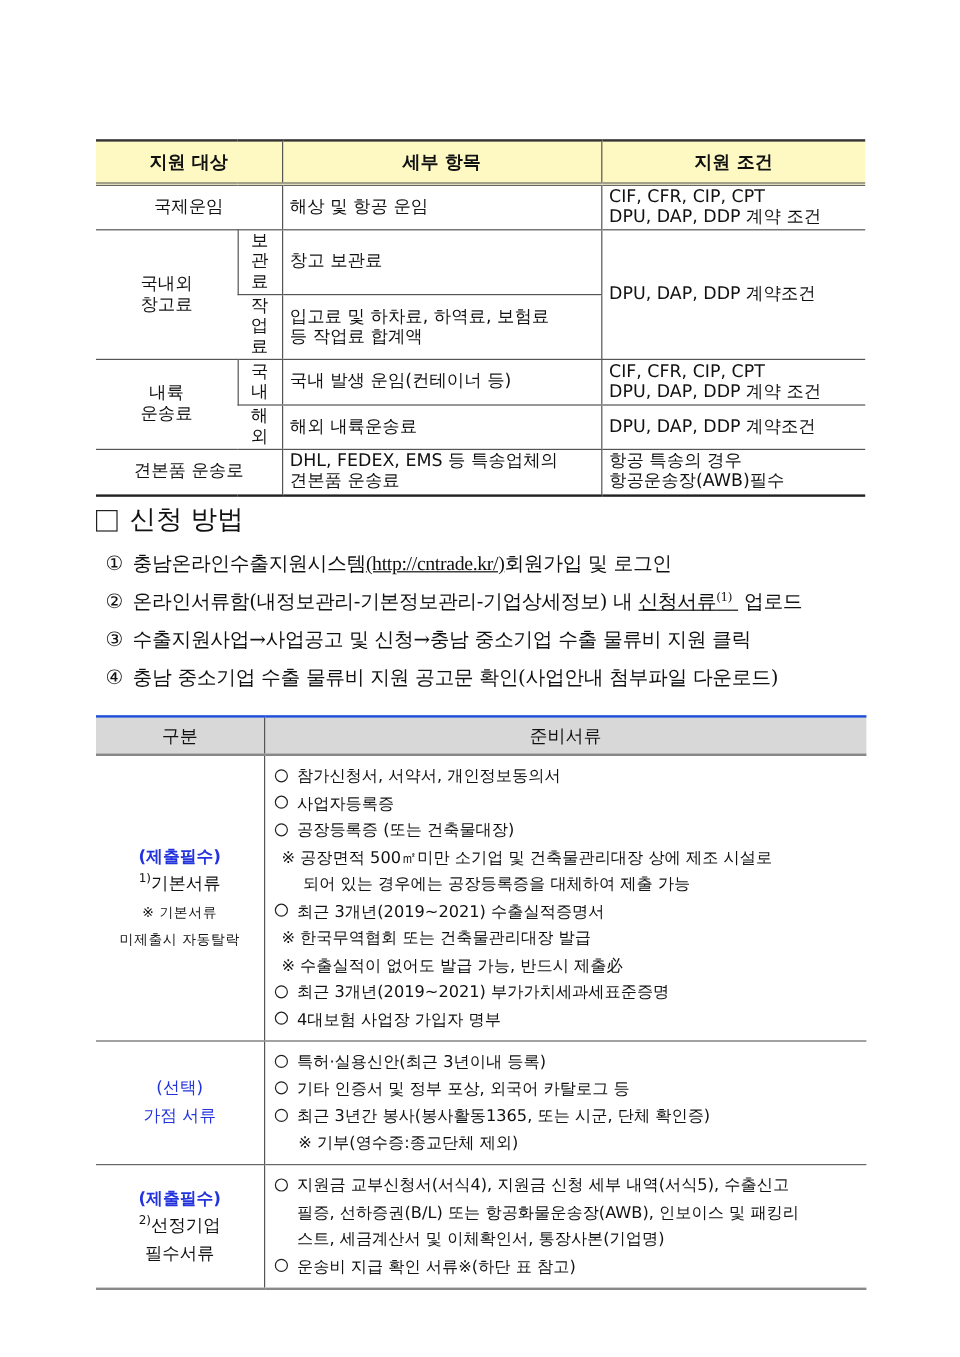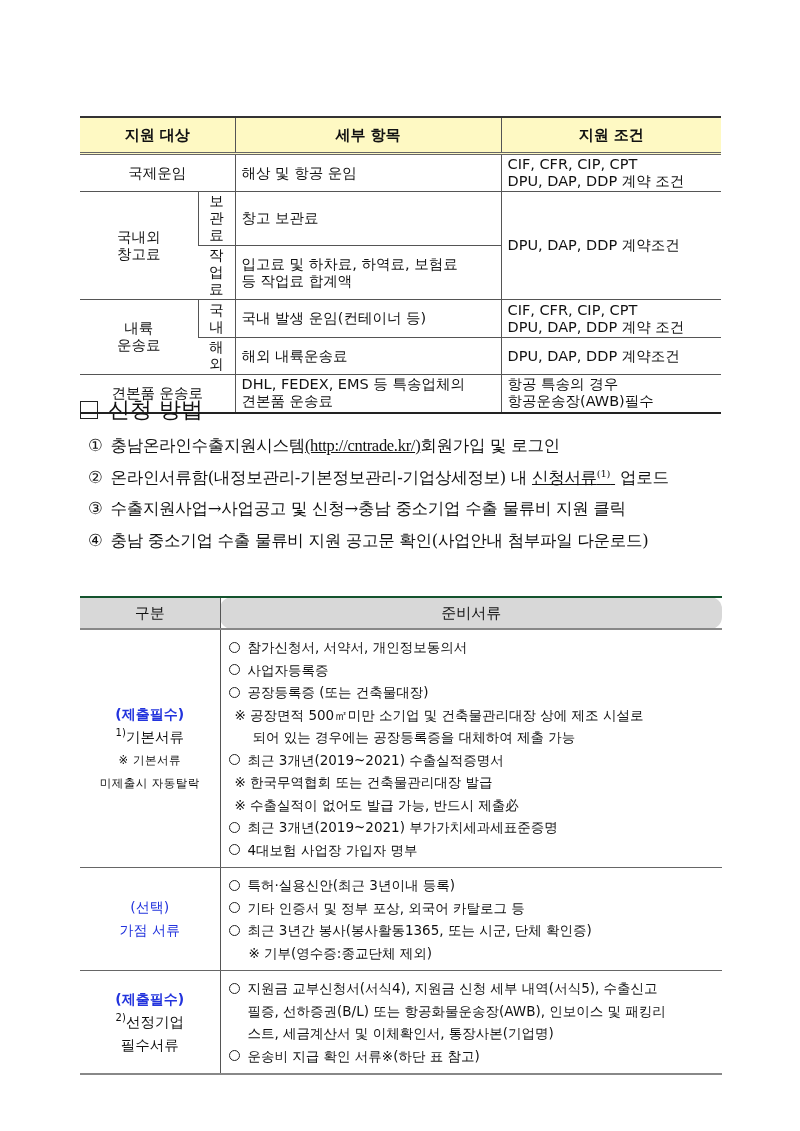--- a/index.html
+++ b/index.html
@@ -13,33 +13,33 @@
            border-top: 2px solid #333; border-bottom: 3px double #666; }
   .t1 td { border-bottom: 1px solid #555; padding: 1px 6px; vertical-align: middle; }
   .t1 th, .t1 td { border-left: 1px solid #555; }
   .t1 tr > *:first-child { border-left: none; }
   .t1 td.c { text-align: center; }
   .t1 tr.last td { border-bottom: 2px solid #222; }
 
   
   .section { position: absolute; left: 78px; top: 396px; width: 660px;
              font-family: "DejaVu Serif", "Liberation Serif", serif; }
-  .section-title { font-size: 22px; line-height: 28px; margin-bottom: 6px; display: flex; align-items: center; }
+  .section-title { font-size: 22px; line-height: 28px; margin-bottom: 6px; display: flex; align-items: center; margin-top: 24px; }
   .checkbox { display: inline-block; width: 16px; height: 16px; border: 1.5px solid #222; margin-right: 10px; margin-left: 2px; }
   .step { font-size: 16.5px; line-height: 31.5px; white-space: nowrap; padding-left: 10px; letter-spacing: -0.3px; }
   .step .num { margin-right: 8px; }
   .u { text-decoration: underline; }
   sup { font-size: 10px; line-height: 0; }
 
   
   .t2 { position: absolute; left: 80px; top: 596px; width: 642px;
         border-collapse: collapse; table-layout: fixed; font-size: 13.5px; line-height: 22.5px; }
   .t2 th { background: #d8d8d8; font-weight: normal; height: 28px; font-size: 15px;
-           border-top: 2px solid #14532d; border-bottom: 2px solid #888; }
-  .t2 th + th, .t2 td + td { border-left: 1px solid #555; border-radius: 12px; }
+           border-top: 2px solid #1d4ed8; border-bottom: 2px solid #888; }
+  .t2 th + th, .t2 td + td { border-left: 1px solid #555; }
   .t2 td { border-bottom: 1px solid #666; vertical-align: middle; }
   .t2 tr.last td { border-bottom: 2px solid #888; }
   .t2 td.cat { text-align: center; line-height: 23px; }
   .t2 td.docs { padding: 6px 0 6px 8px; }
   .blue { color: #2233dd; font-weight: bold; font-size: 14px; }
   .catlabel { font-size: 14.5px; }
   .catnote { font-size: 11.5px; letter-spacing: 0.5px; }
   .item { white-space: nowrap; }
   .item .bullet { display: inline-block; width: 9px; height: 9px; border: 1.3px solid #222; border-radius: 50%;
                   margin-right: 8px; vertical-align: middle; position: relative; top: -1px; }

